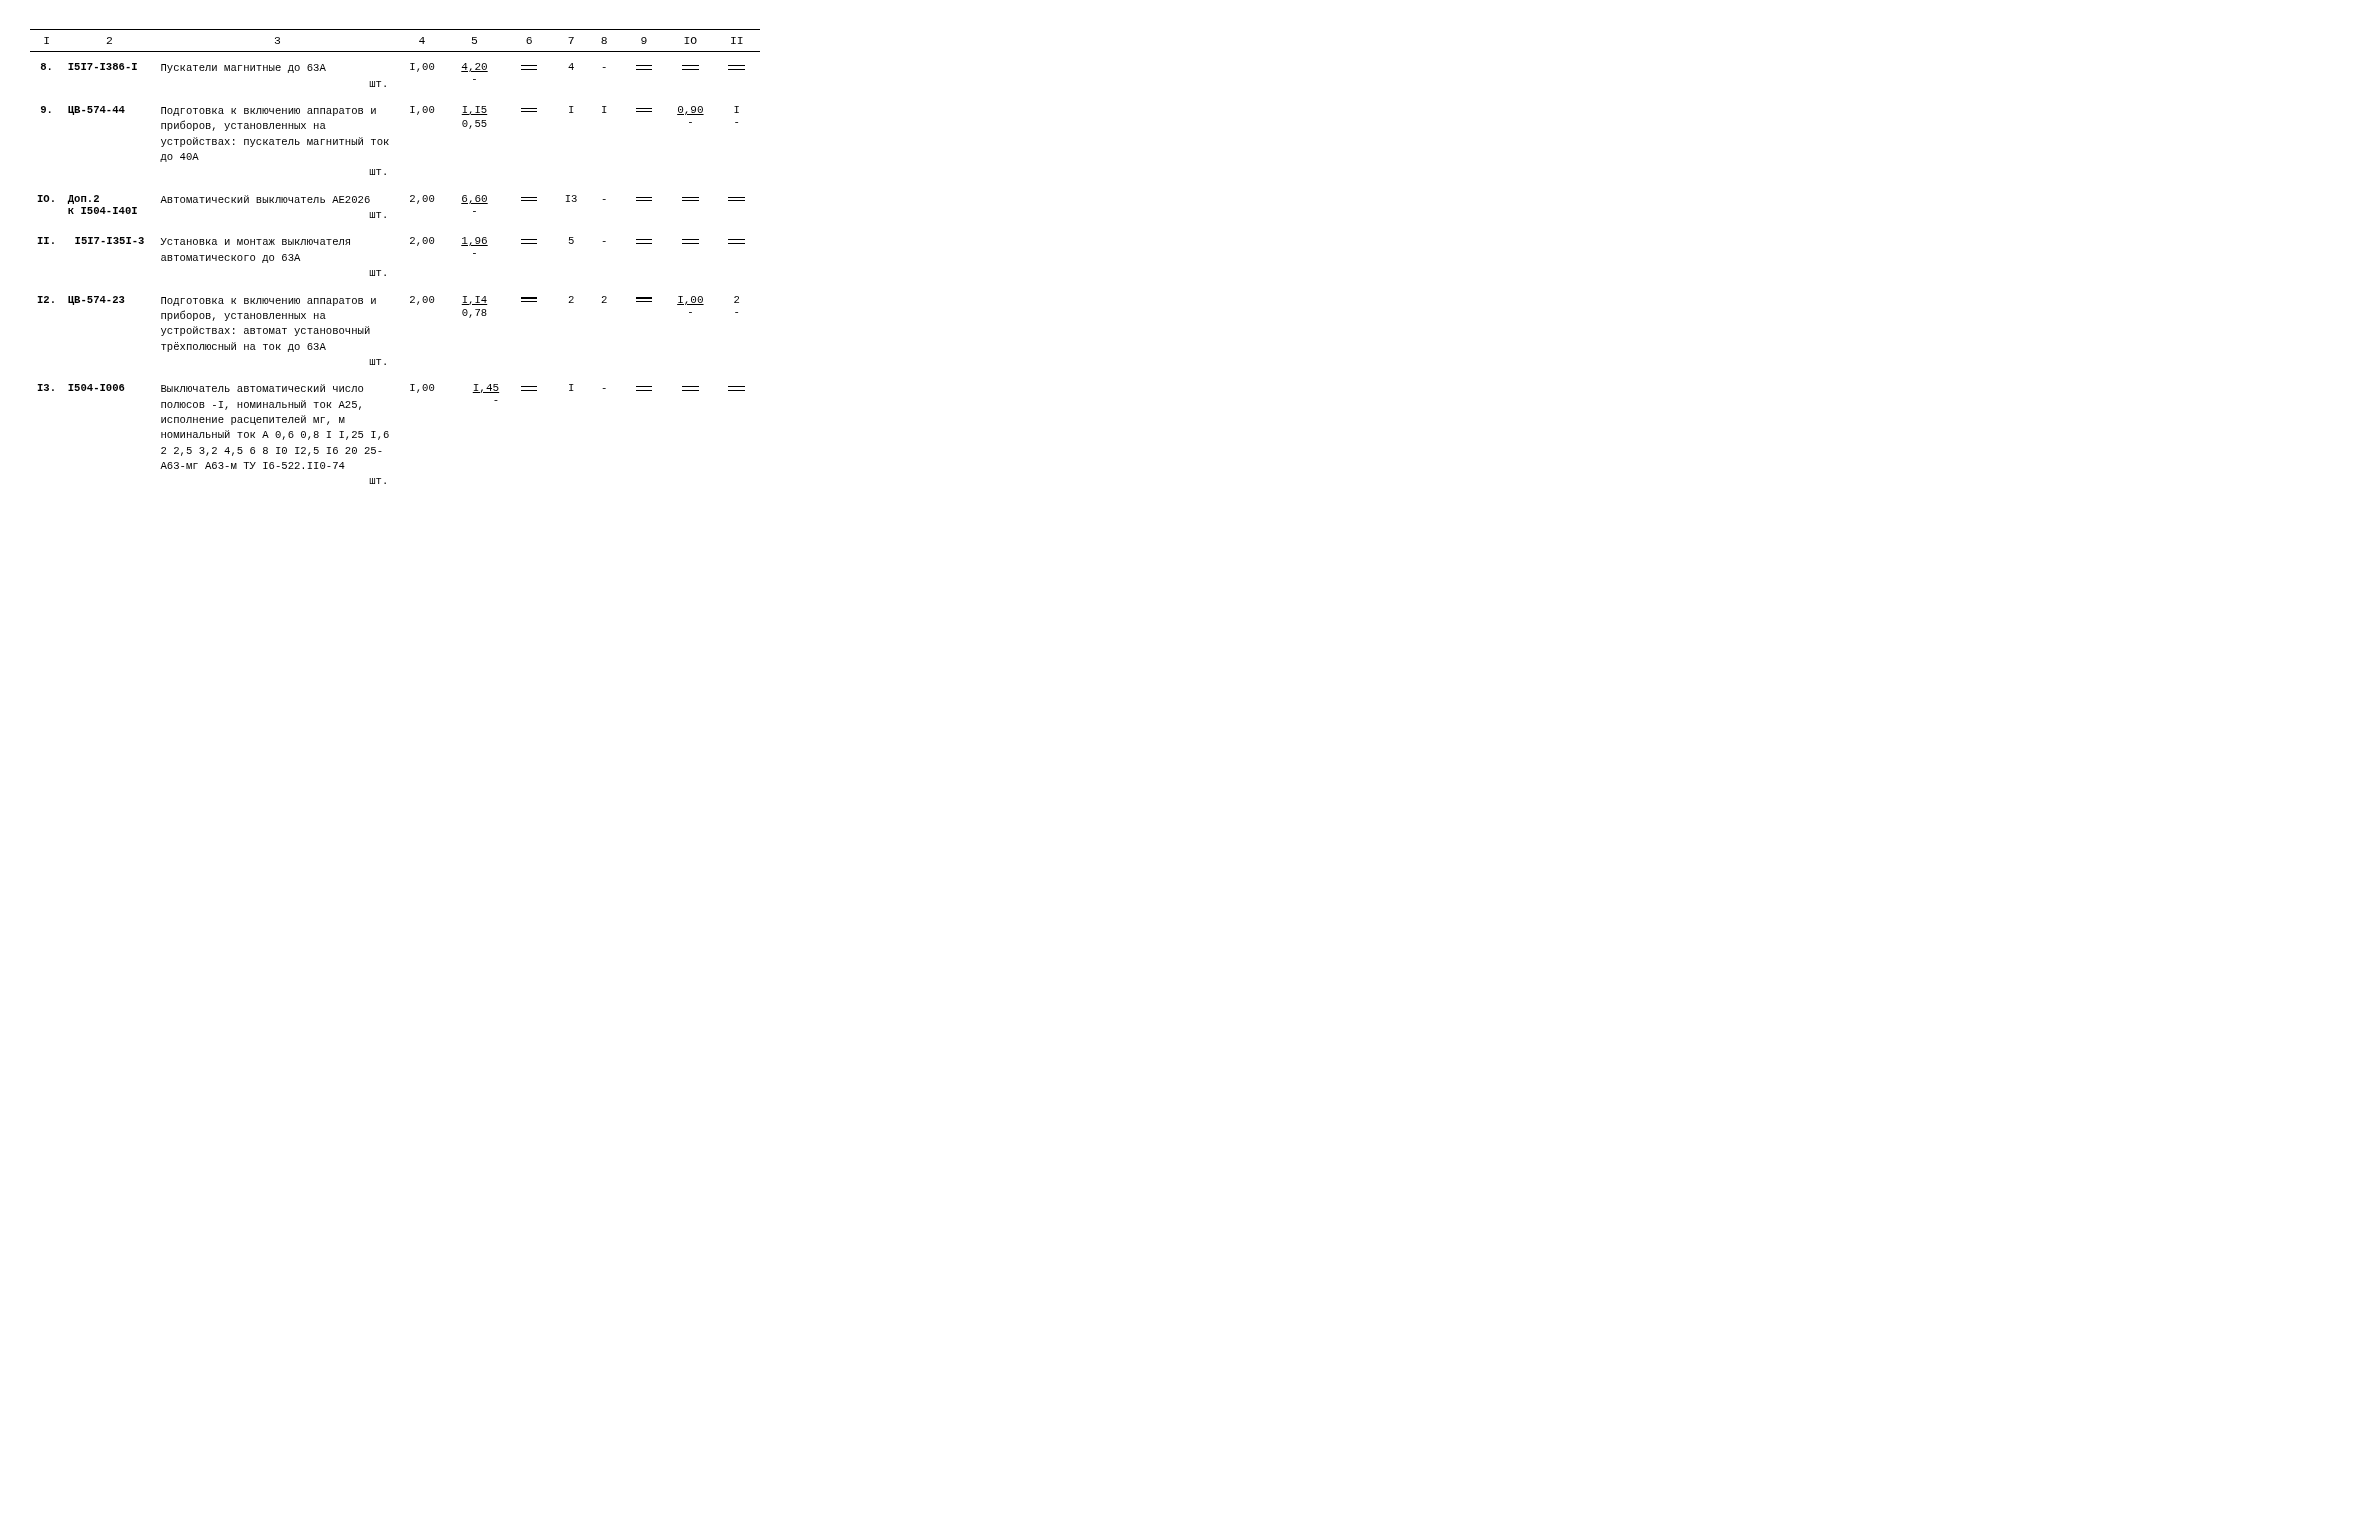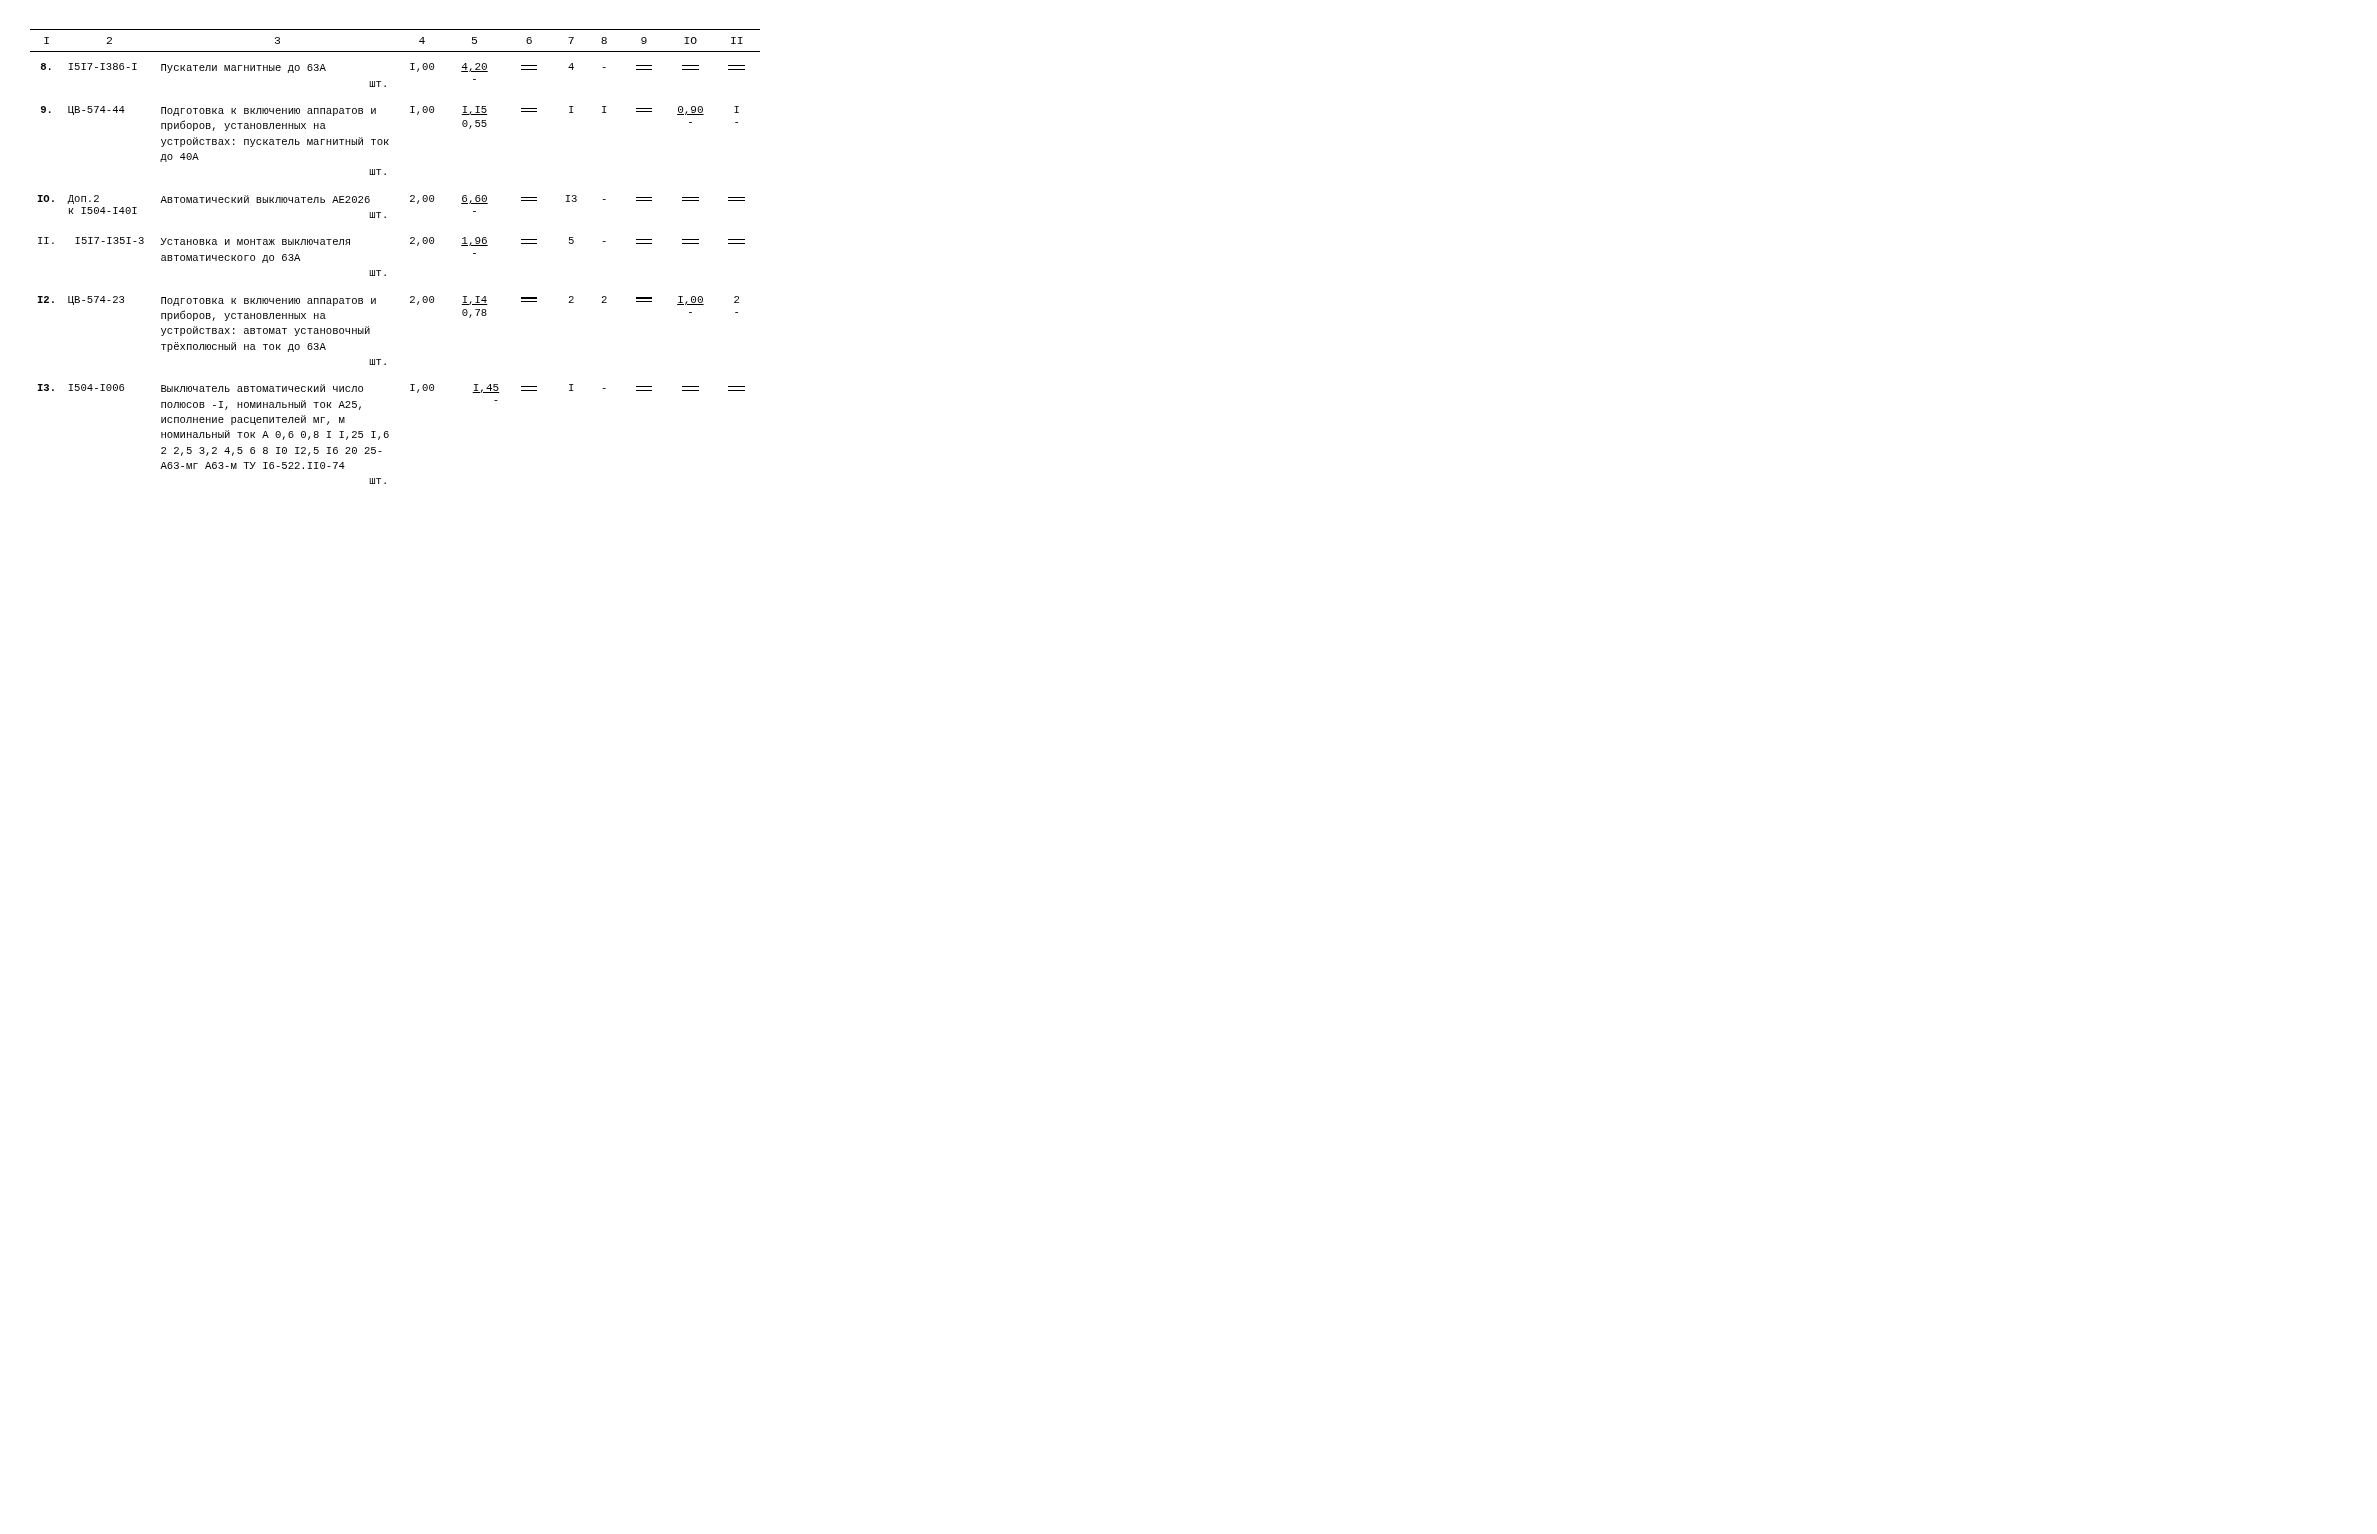--- a/index.html
+++ b/index.html
@@ -72,21 +72,21 @@
     .col-9 { width: 42px; text-align: center; }
     .col-10 { width: 42px; text-align: center; }
     .col-11 { width: 42px; text-align: center; }
 
     .row-num {
       font-weight: bold;
       font-size: 11.4px;
     }
 
     .code {
-      font-weight: normal;
+      font-weight: bold;
       font-size: 10.6px;
       margin-left: 24px;
     }
 
     .desc {
       font-size: 10.6px;
       line-height: 1.45;
     }
 
     .unit {
@@ -210,21 +210,21 @@
         <td class="col-7" style="text-align: center;">I3</td>
         <td class="col-8" style="text-align: center;">-</td>
         <td class="col-9" style="text-align: center;"><span class="double-dash"><span></span><span></span></span></td>
         <td class="col-10" style="text-align: center;"><span class="double-dash"><span></span><span></span></span></td>
         <td class="col-11" style="text-align: center;"><span class="double-dash"><span></span><span></span></span></td>
       </tr>
       <tr>
         <td colspan="11" style="height: 6px;"></td>
       </tr>
       <tr>
-        <td class="col-1 row-num" style="font-weight: normal;">II.</td>
+        <td class="col-1 row-num" style="font-weight: bold;">II.</td>
         <td class="col-2 code" style="white-space: pre-line; text-align: center;">I5I7-I35I-3</td>
         <td class="col-3 desc"><span>Установка и монтаж выключателя автоматического до 63А</span><div class="unit">шт.</div></td>
         <td class="col-4" style="text-align: center;">2,00</td>
         <td class="col-5" style="text-align: center;"><span class="underline-val">1,96</span><br><span>-</span></td>
         <td class="col-6" style="text-align: center;"><span class="double-dash"><span></span><span></span></span></td>
         <td class="col-7" style="text-align: center;">5</td>
         <td class="col-8" style="text-align: center;">-</td>
         <td class="col-9" style="text-align: center;"><span class="double-dash"><span></span><span></span></span></td>
         <td class="col-10" style="text-align: center;"><span class="double-dash"><span></span><span></span></span></td>
         <td class="col-11" style="text-align: center;"><span class="double-dash"><span></span><span></span></span></td>

